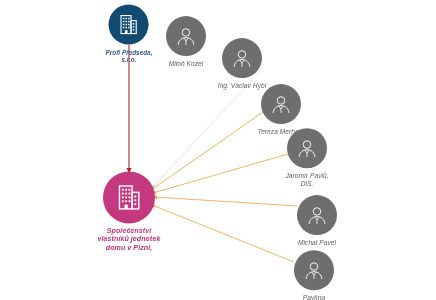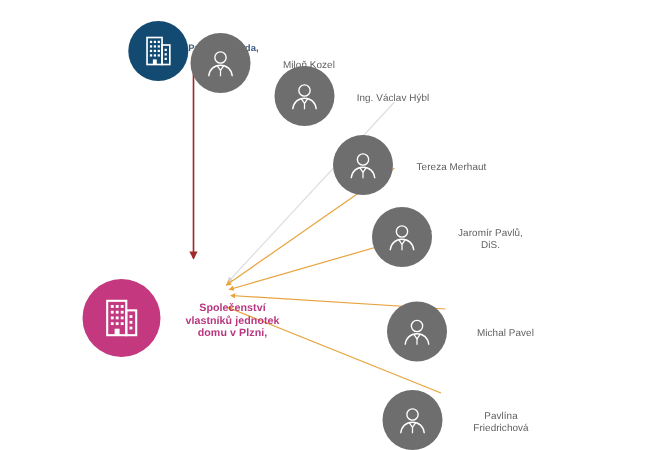--- a/index.html
+++ b/index.html
@@ -19,22 +19,23 @@
   #edge-layer {
     position: absolute;
     left: 0; top: 0;
     width: 436px;
     height: 300px;
   }
   .node {
     position: absolute;
     transform: translate(-50%, -50%);
     display: flex;
-    flex-direction: row;
+    flex-direction: column;
     align-items: center;
+    font-style: italic;
   }
   .node-circle {
     border-radius: 50%;
     display: flex;
     align-items: center;
     justify-content: center;
     box-sizing: border-box;
   }
   .node-label {
     margin-top: 4px;

